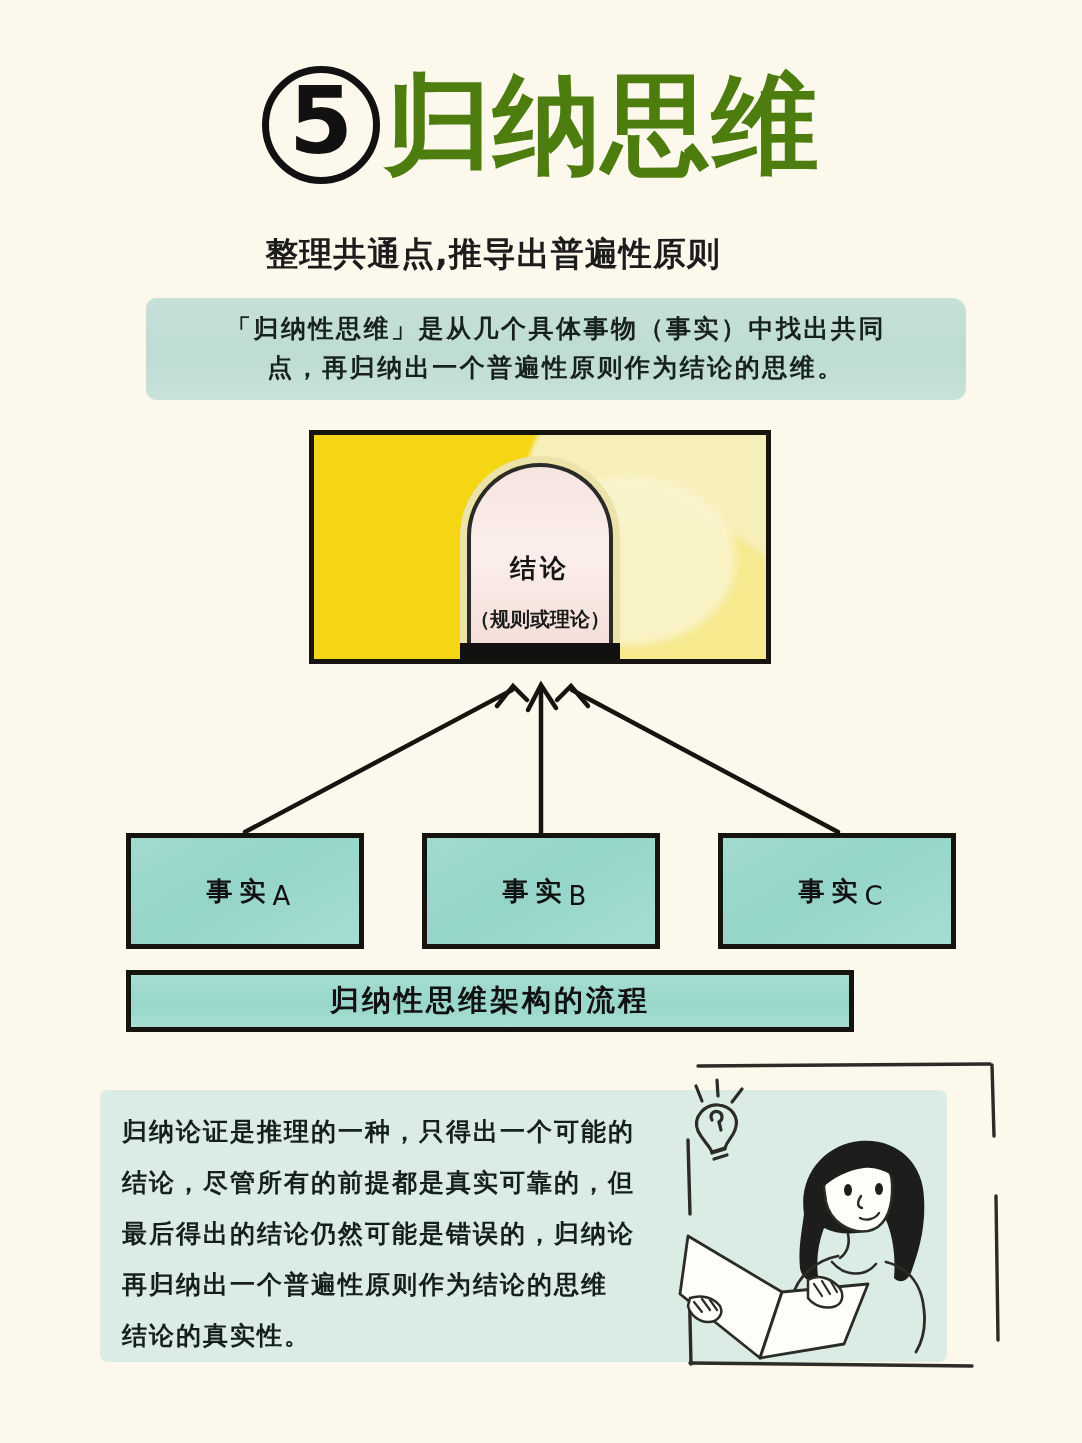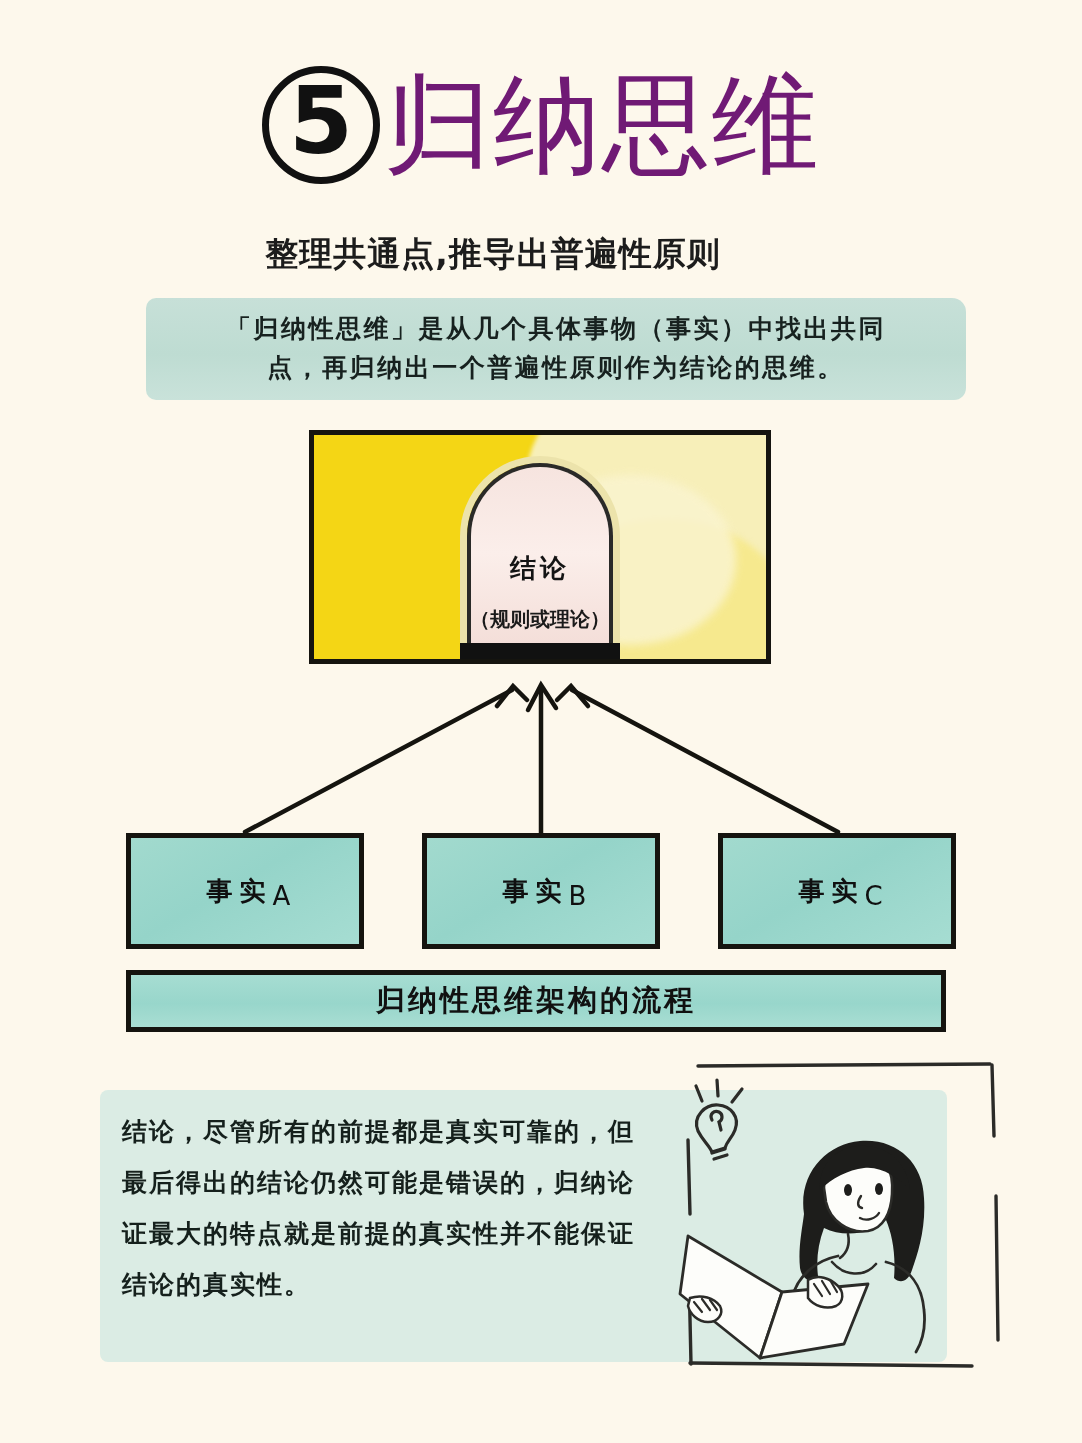--- a/index.html
+++ b/index.html
@@ -39,22 +39,22 @@
     box-sizing: border-box;
     font-size: 92px;
     font-weight: 700;
     line-height: 1;
     color: #111;
     font-family: "DejaVu Sans", sans-serif;
     padding-bottom: 6px;
   }
   .title-text {
     font-size: 108px;
-    font-weight: 400;
-    color: #701a75;
+    font-weight: 700;
+    color: #4d7c0f;
     letter-spacing: 1px;
     line-height: 1;
     font-family: "DejaVu Sans", "Liberation Sans", sans-serif;
   }
   .subtitle {
     position: absolute;
     top: 232px;
     left: 0;
     width: 986px;
     text-align: center;
@@ -214,21 +214,21 @@
     color: #101010;
     margin-top: 9px;
     font-family: "DejaVu Sans", "Liberation Sans", sans-serif;
   }
 
   
   .caption-bar {
     position: absolute;
     left: 126px;
     top: 970px;
-    width: 820px;
+    width: 728px;
     height: 62px;
     background: linear-gradient(180deg, #a6ddd2 0%, #98d6cb 55%, #a9ded3 100%);
     border: 5px solid #15140f;
     box-sizing: border-box;
     display: flex;
     align-items: center;
     justify-content: center;
   }
   .caption-text {
     font-size: 29px;
@@ -323,23 +323,24 @@
     <div class="fact-title">事实</div>
     <div class="fact-letter">C</div>
   </div>
 
   <div class="caption-bar">
     <span class="caption-text">归纳性思维架构的流程</span>
   </div>
 
   <div class="bottom-tint"></div>
   <div class="bottom-text">
+    <div class="bt-line">归纳论证是推理的一种，只得出一个可能的</div>
     <div class="bt-line">结论，尽管所有的前提都是真实可靠的，但</div>
     <div class="bt-line">最后得出的结论仍然可能是错误的，归纳论</div>
-    <div class="bt-line">证最大的特点就是前提的真实性并不能保证</div>
+    <div class="bt-line">再归纳出一个普遍性原则作为结论的思维</div>
     <div class="bt-line">结论的真实性。</div>
   </div>
 
   <div class="illus-wrap">
     <svg class="illus-svg" width="340" height="345" viewBox="0 0 340 345">
 
       <g stroke="#2b2b28" stroke-width="3.4" fill="none" stroke-linecap="round">
         <path d="M26 18 L318 16"></path>
         <path d="M320 17 L322 88"></path>
         <path d="M324 148 L326 292"></path>

